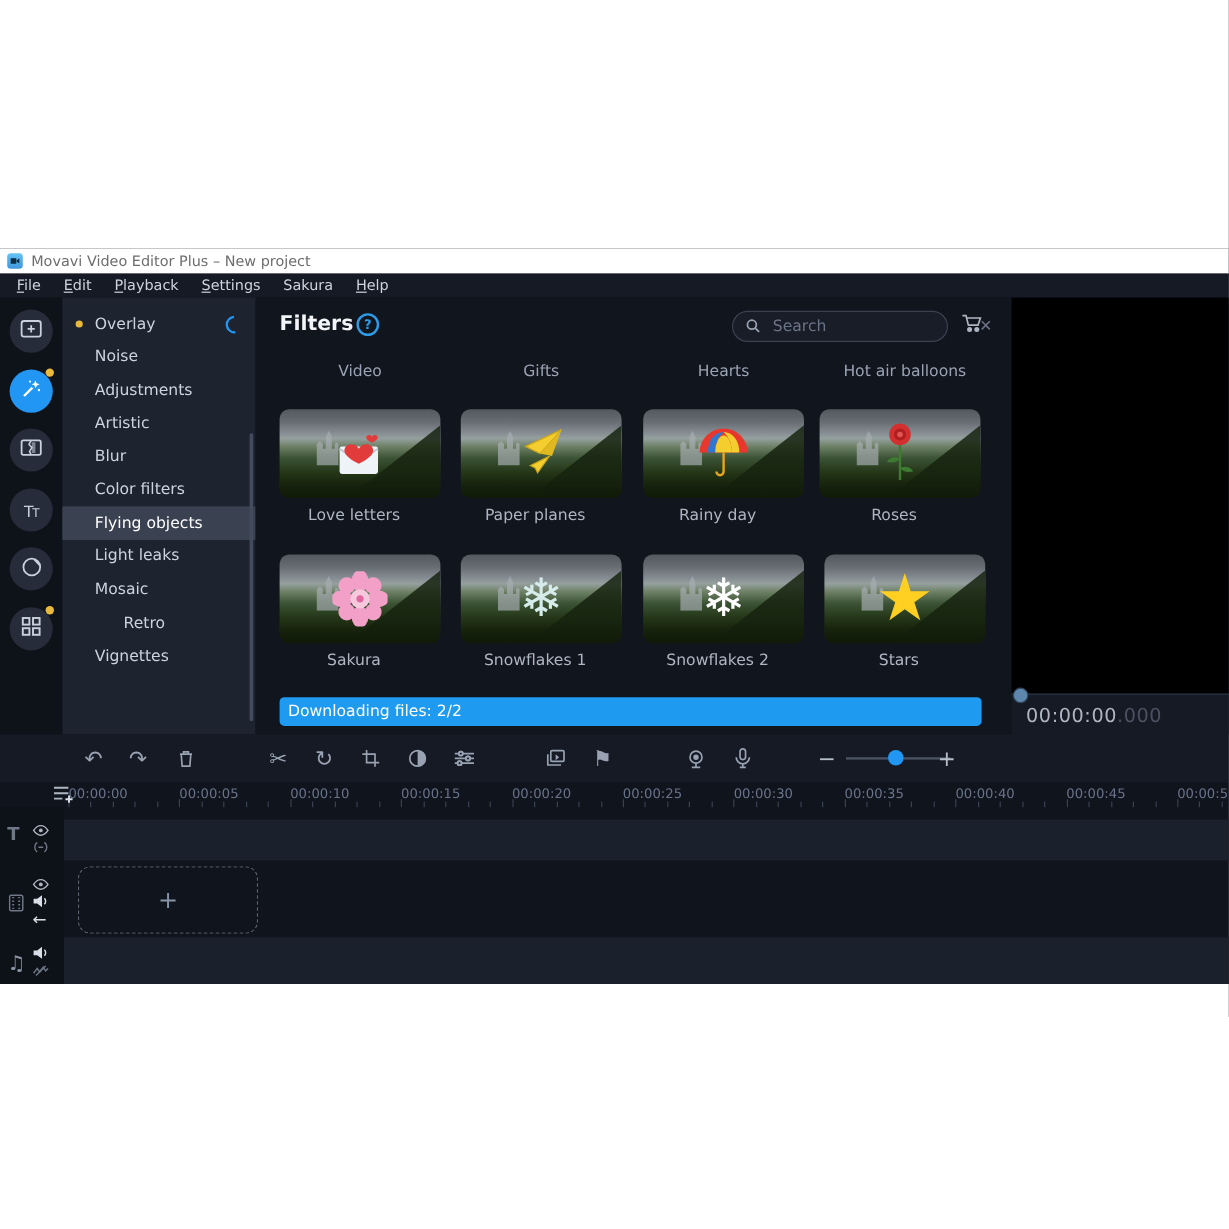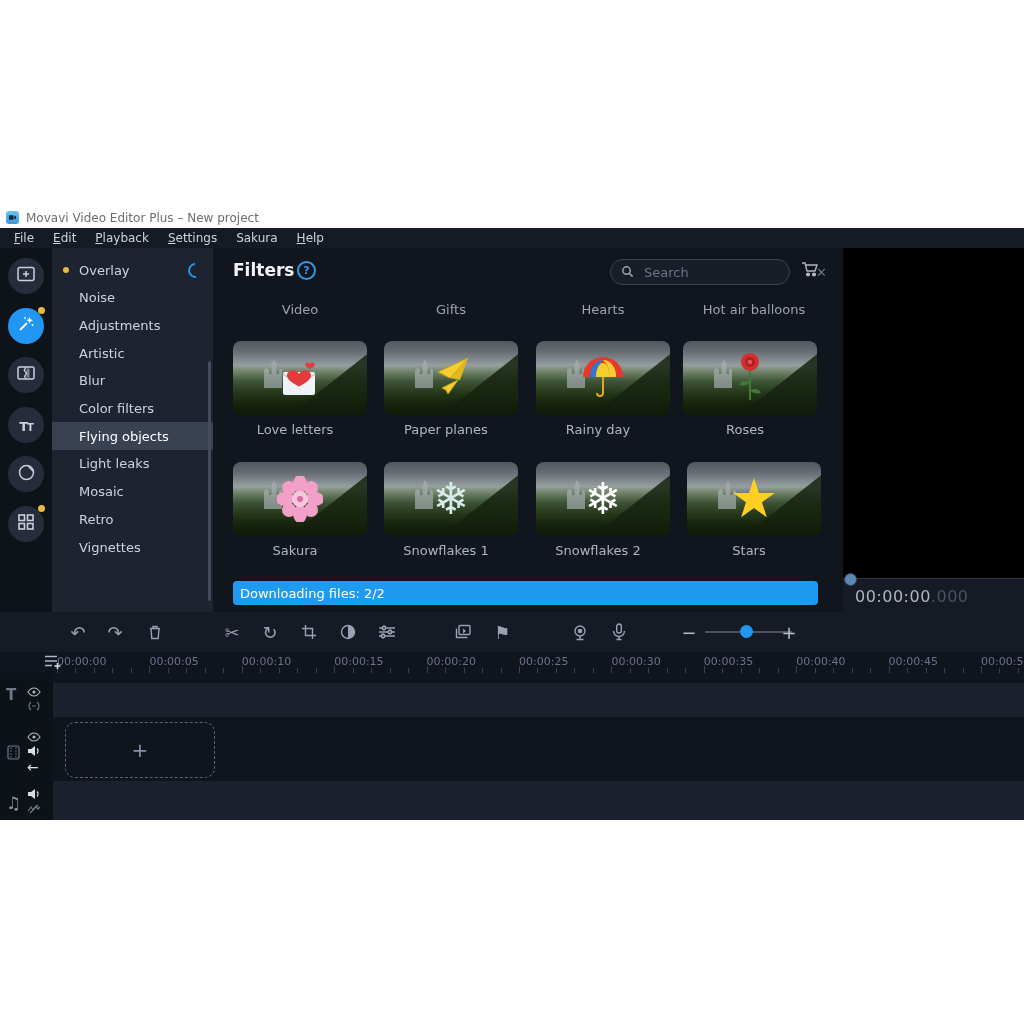--- a/index.html
+++ b/index.html
@@ -17,21 +17,21 @@
   .menu-item .u{text-decoration:underline;}
 
   
   .content{position:absolute;left:0;top:41px;width:1024px;height:364px;}
 
   
   .rail{position:absolute;left:0;top:0;width:52px;height:364px;background:#0e1219;}
   .railbtn{position:absolute;left:8px;width:36px;height:36px;border-radius:50%;background:#262c3a;display:flex;align-items:center;justify-content:center;color:#c9d1dc;}
   .railbtn.active{background:#2196f3;color:#ffffff;}
   .raildot{position:absolute;width:7px;height:7px;border-radius:50%;background:#e8b93c;}
-  .railbtn .tt{font-size:13px;color:#c9d1dc;font-weight:bold;letter-spacing:-1px;}
+  .railbtn .tt{font-size:13px;color:#c9d1dc;font-weight:normal;letter-spacing:-1px;}
 
   
   .sidebar{position:absolute;left:52px;top:0;width:161px;height:364px;background:#1d2430;}
   .side-item{position:absolute;left:0;width:161px;height:28px;display:flex;align-items:center;font-size:13px;color:#cdd4df;padding-left:27px;box-sizing:border-box;}
   .side-item.selected{background:#3a4252;color:#ffffff;}
   .side-bullet{position:absolute;left:11px;width:6px;height:6px;border-radius:50%;background:#e8b93c;}
   .spinner{position:absolute;right:10px;width:11px;height:11px;border-radius:50%;border:2px solid #2196f3;border-top-color:transparent;border-right-color:transparent;transform:rotate(40deg);}
   .side-scroll{position:absolute;left:156px;top:113px;width:3px;height:240px;border-radius:2px;background:#434c5c;}
   .stopbtn{position:absolute;left:21px;top:370px;width:120px;height:24px;border-radius:12px;border:1px solid #9aa3b3;background:transparent;color:#cdd4df;font-size:13px;font-family:"DejaVu Sans",sans-serif;}
 
@@ -182,21 +182,21 @@
           </div>
           <div class="side-item selected" style="top: 174.2px;">
             <span>Flying objects</span>
           </div>
           <div class="side-item" style="top: 201.9px;">
             <span>Light leaks</span>
           </div>
           <div class="side-item" style="top: 229.6px;">
             <span>Mosaic</span>
           </div>
-          <div class="side-item" style="top: 257.3px;">
+          <div class="side-item" style="top: 257.3px; margin-left: 24px;">
             <span>Retro</span>
           </div>
           <div class="side-item" style="top: 285px;">
             <span>Vignettes</span>
           </div>
         </div>
       <div class="side-scroll"></div>
       <button class="stopbtn">Stop</button>
     </div>
 

